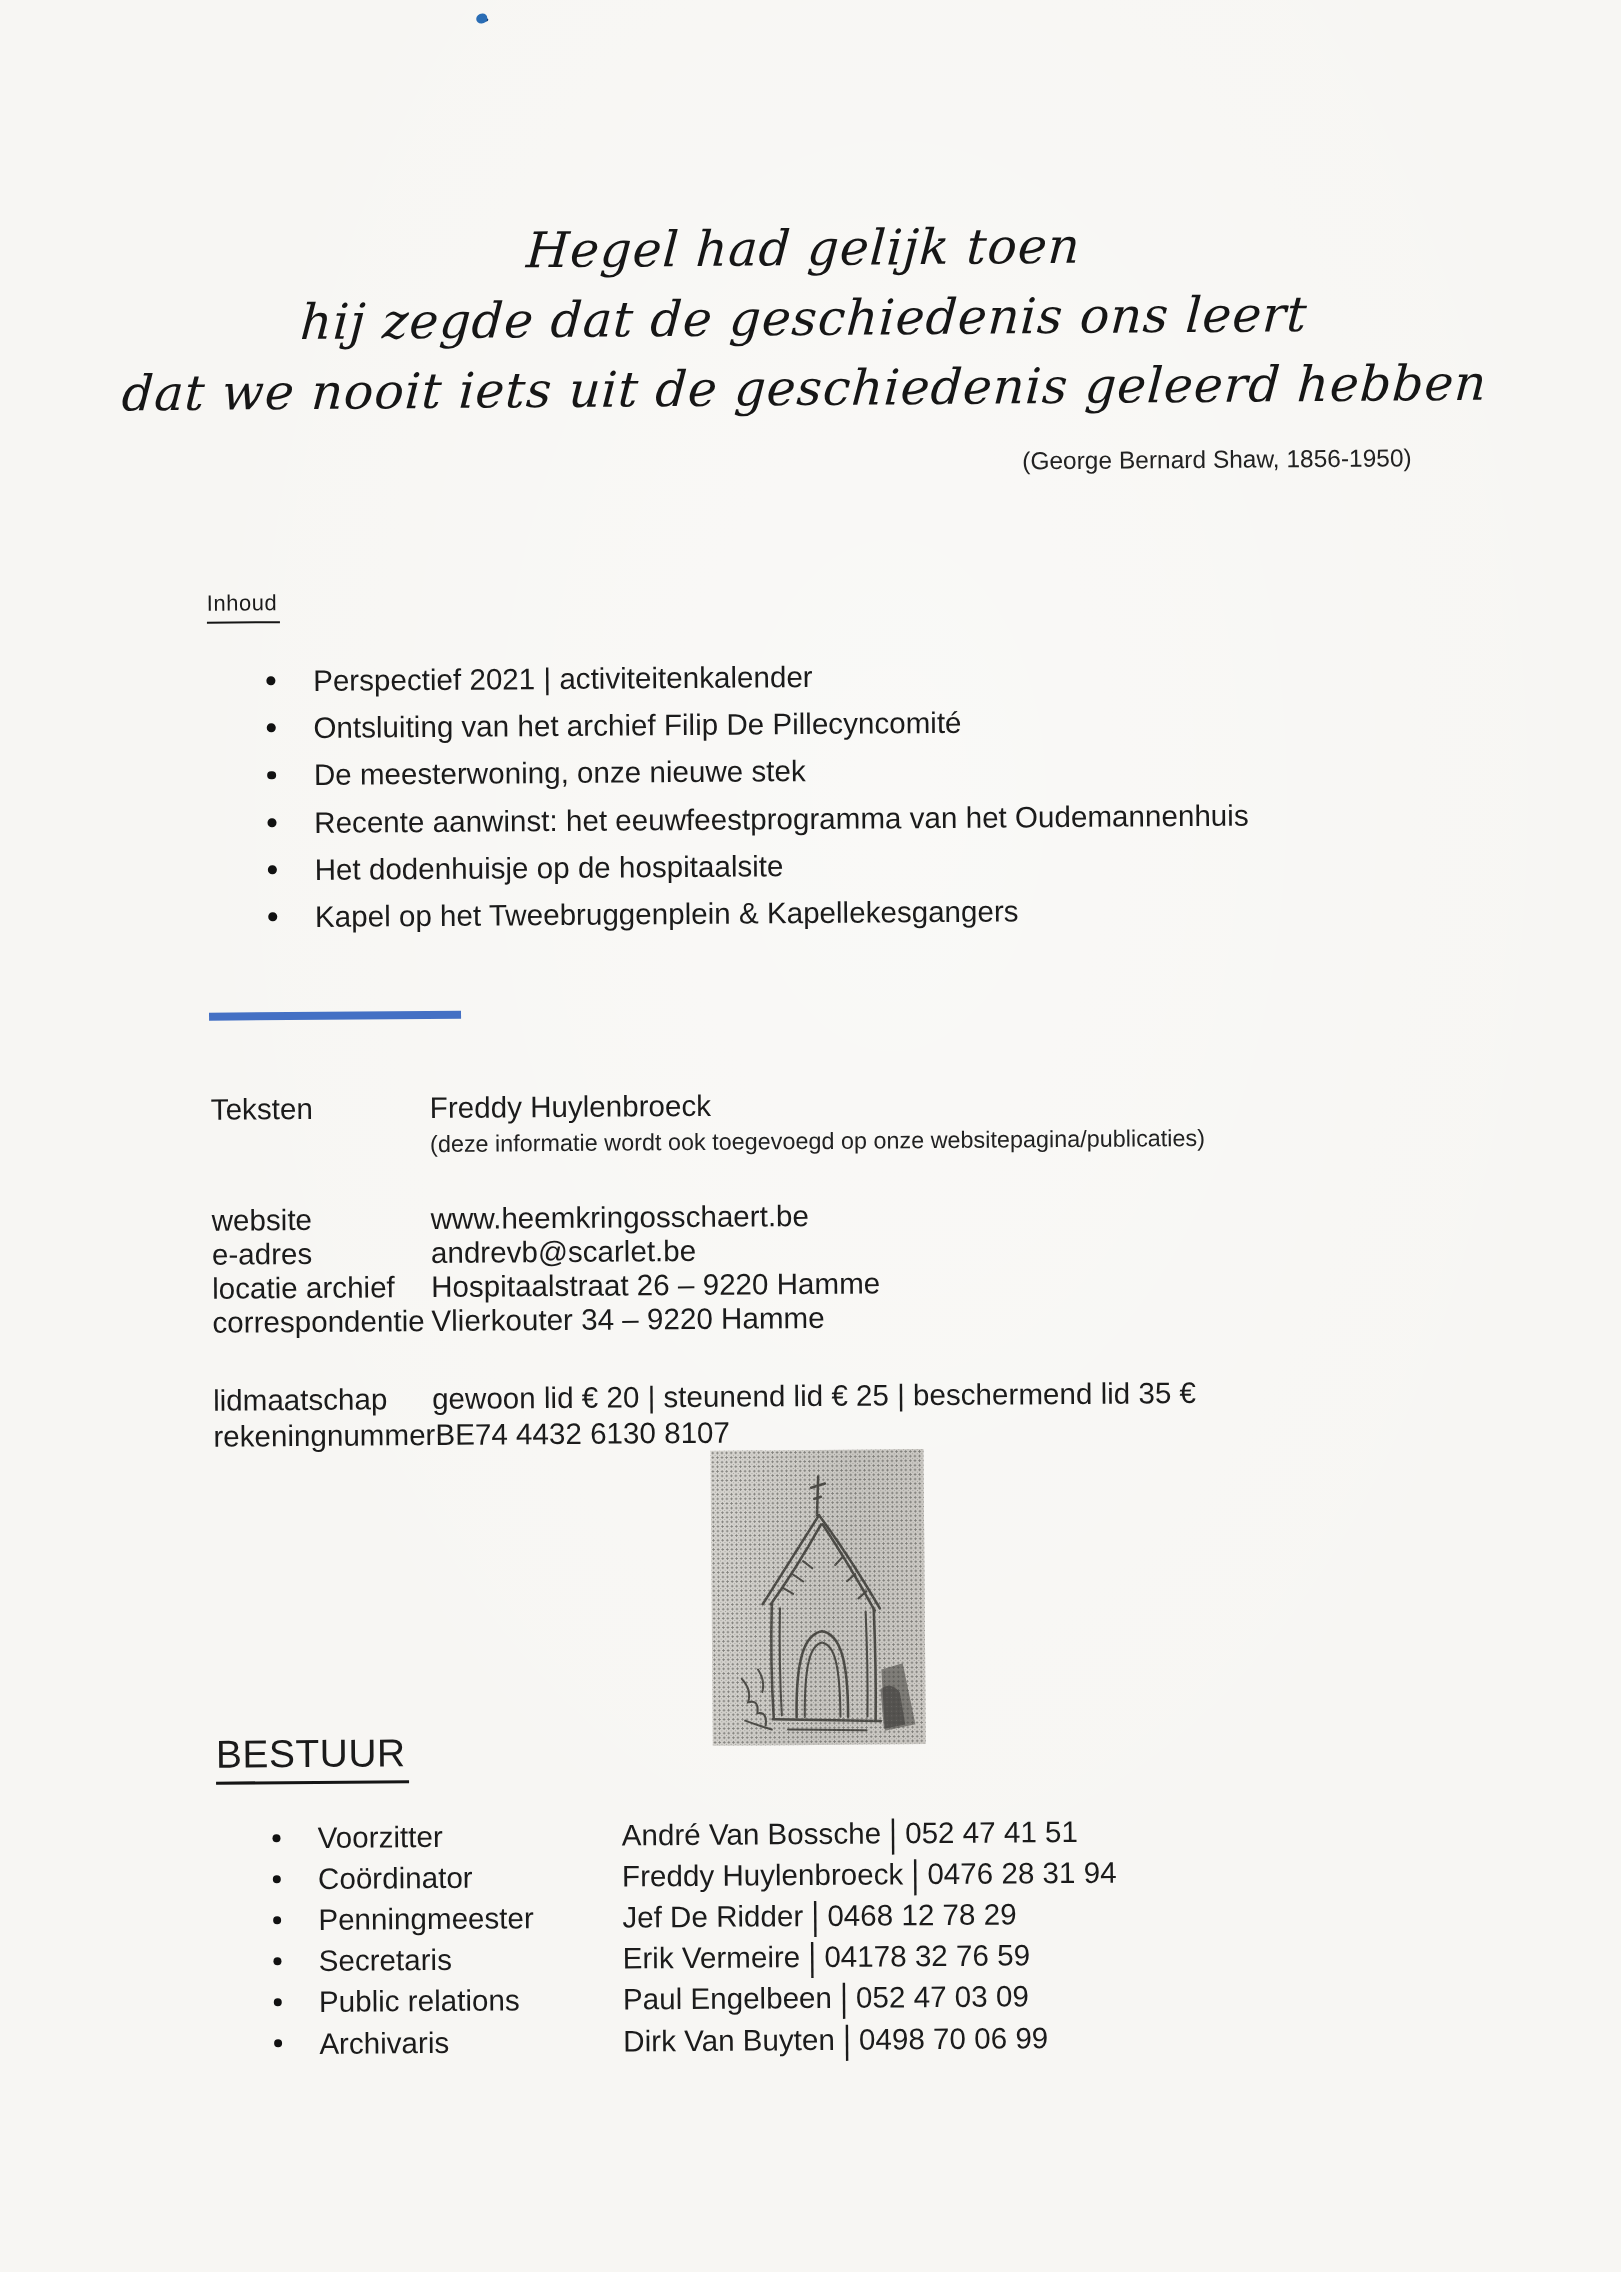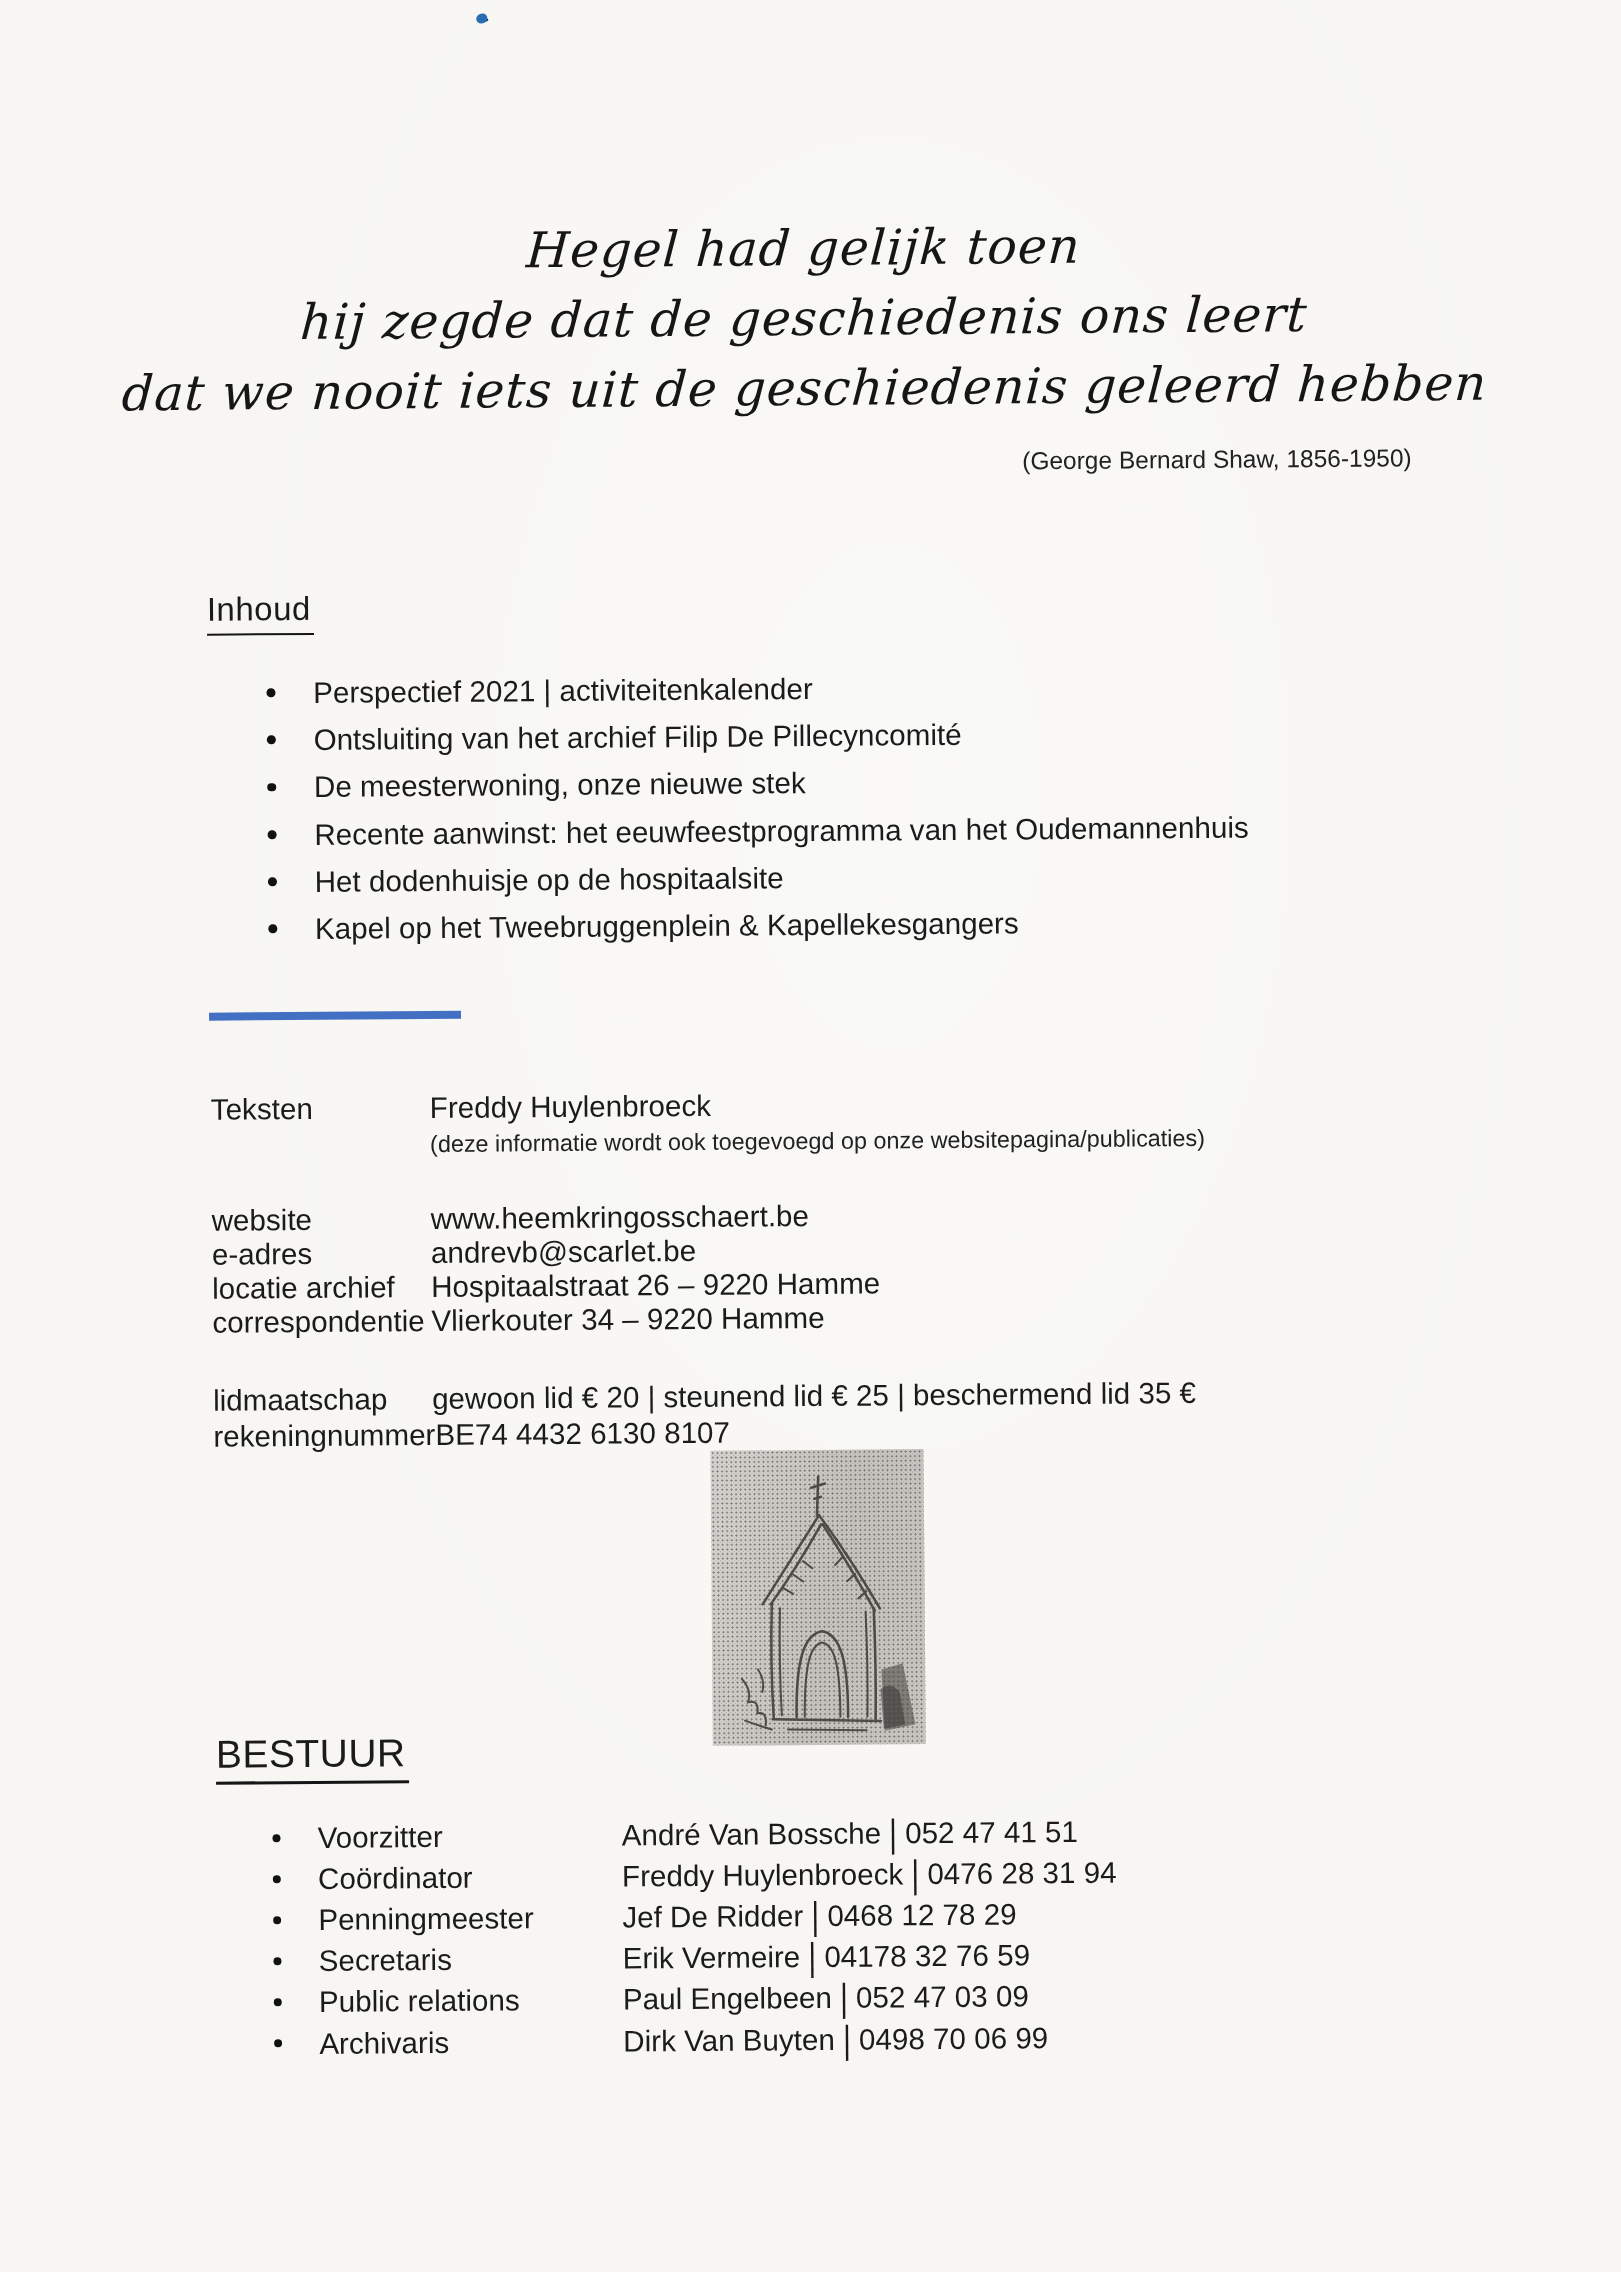--- a/index.html
+++ b/index.html
@@ -32,21 +32,21 @@
     transform:skewX(-4deg);
   }
   .attribution{
     position:absolute;top:449px;right:204px;
     font-size:24.5px;color:#222;
   }
 
   
   .heading{
     display:inline-block;margin:0;
-    font-size:33px;font-weight:400;
+    font-size:22px;font-weight:400;
     border-bottom:2.5px solid #151515;
     padding:0 3.1px 5.1px 0;
     letter-spacing:0.5px;
   }
   .heading.big{font-size:39px;border-bottom-width:3.6px;}
 
   
   .inhoud{position:absolute;top:586px;left:211px;width:1274px;}
   .bullet-list{list-style:none;margin:40px 0 0 0;padding:0;}
   .bullet-item{display:flex;align-items:flex-start;font-size:29.6px;line-height:35px;margin-bottom:12.2px;}

